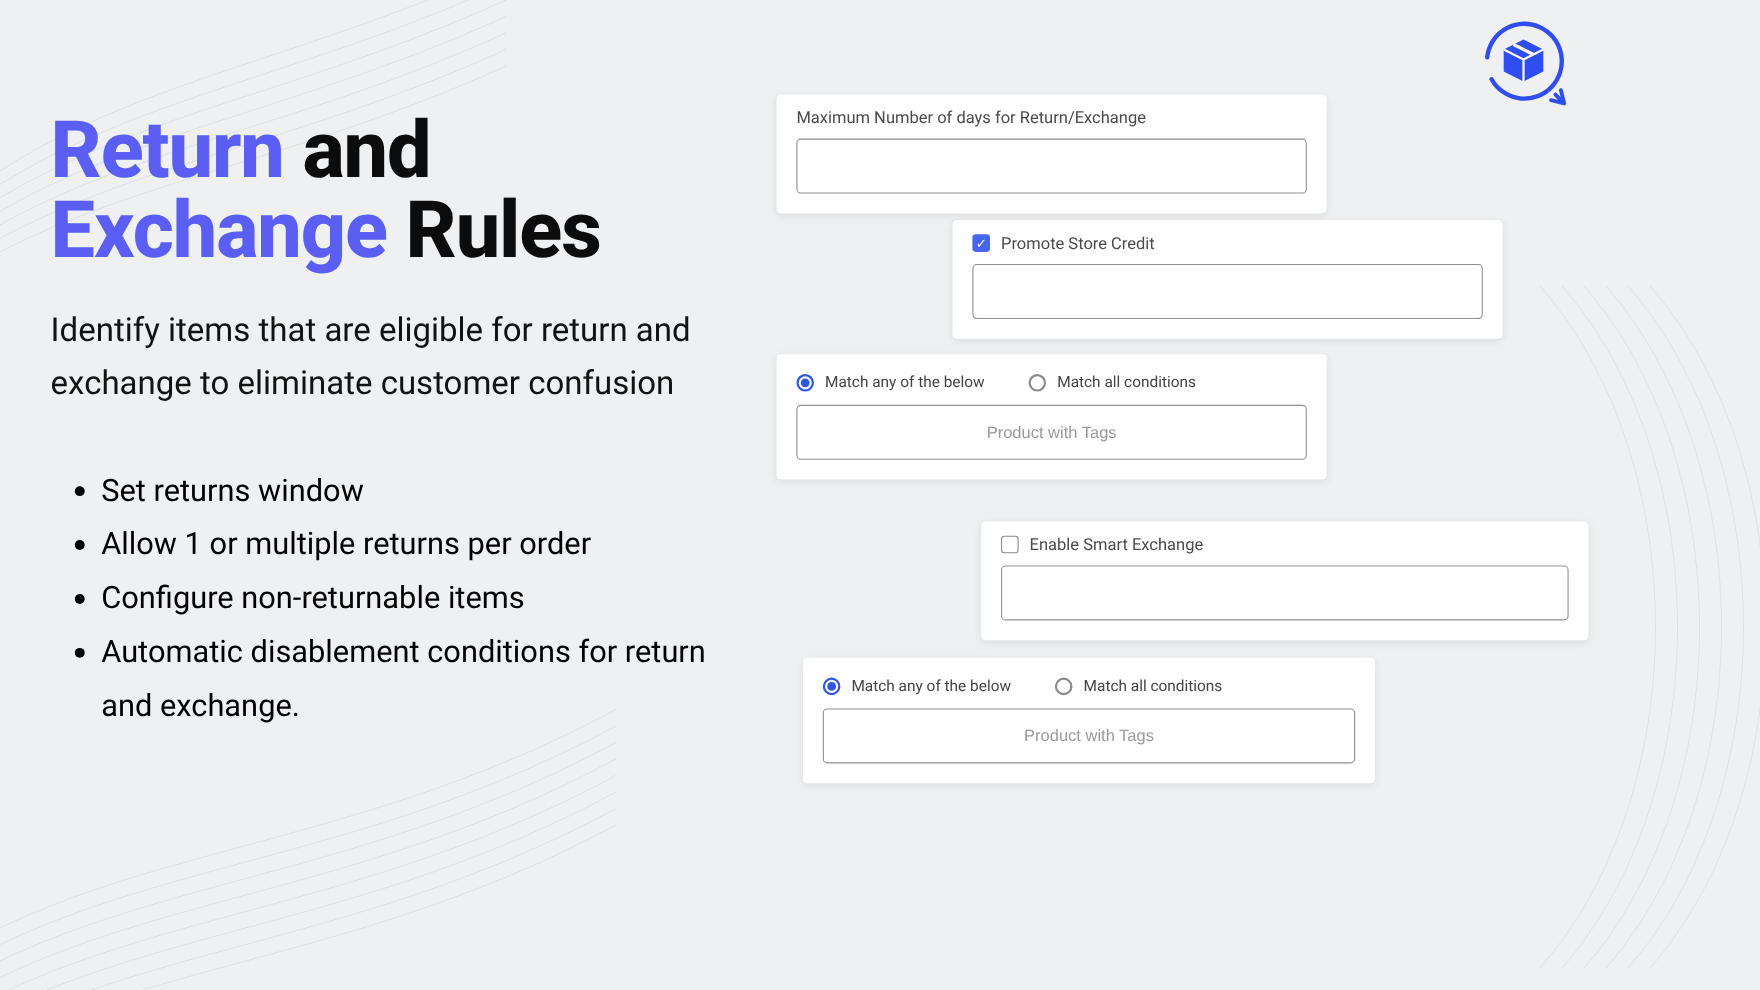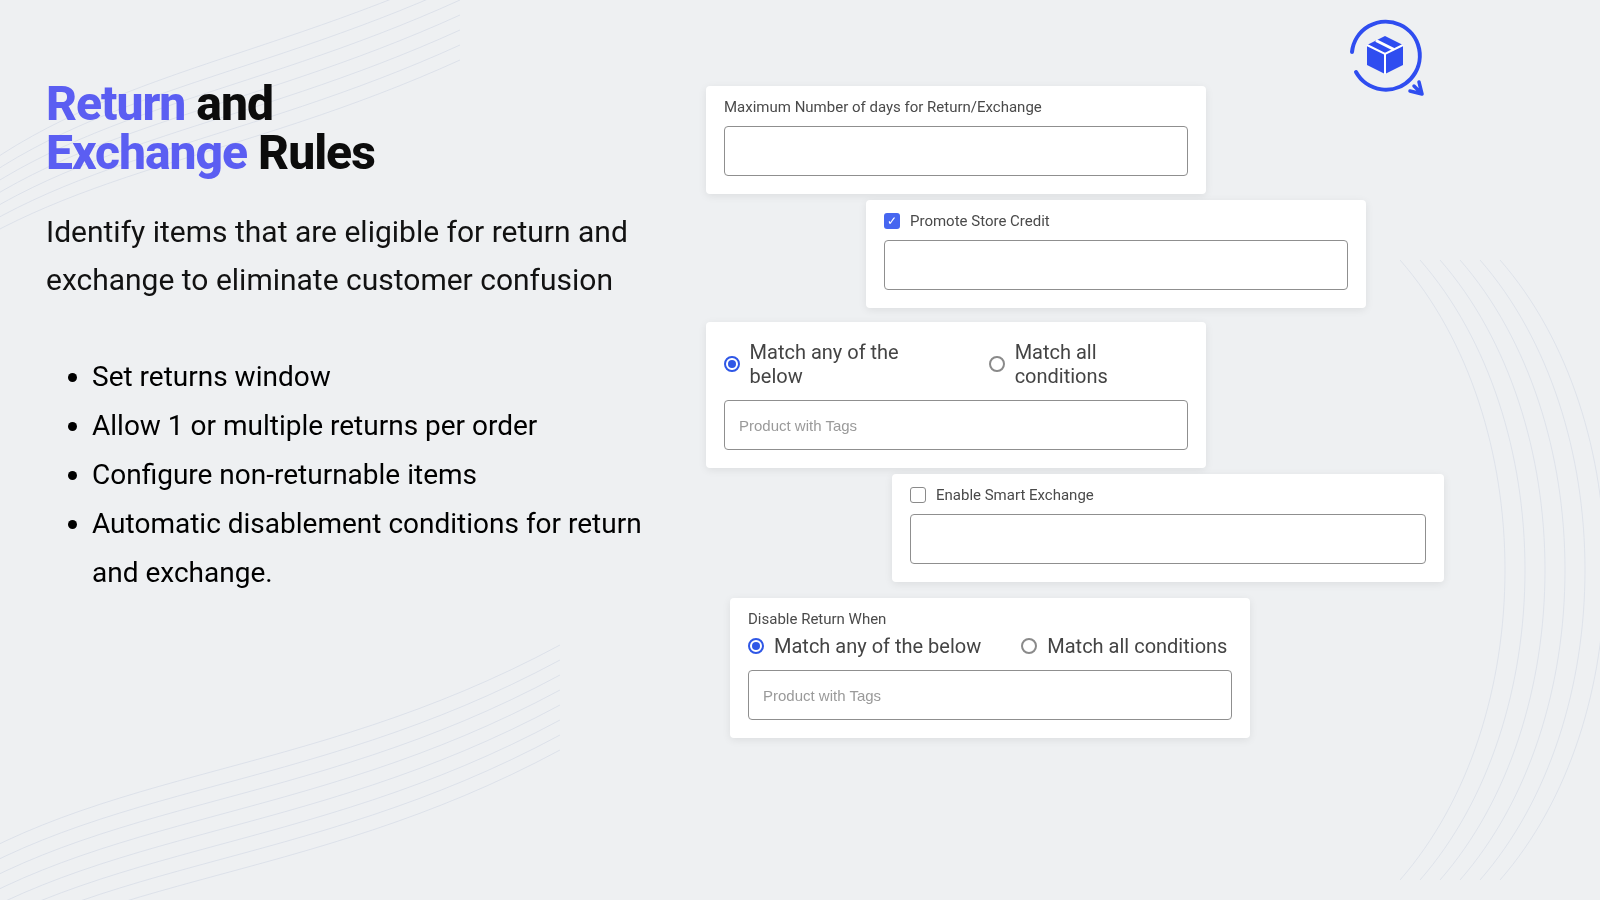--- a/index.html
+++ b/index.html
@@ -14,25 +14,26 @@
   .wave svg { display: block; }
 
   
   .left {
     position: absolute;
     left: 46px;
     top: 80px;
     width: 620px;
   }
   .title {
-    font-size: 48px;
+    font-size: 72px;
     font-weight: 800;
     line-height: 1.02;
     letter-spacing: -1px;
     color: #0c0c0c;
+    margin-top: 20px;
   }
   .title .accent { color: #5b5ef2; }
   .subtitle {
     margin-top: 30px;
     font-size: 30px;
     line-height: 1.6;
     color: #121212;
     font-weight: 400;
   }
   .bullets {
@@ -65,35 +66,36 @@
   }
   .card .field {
     width: 100%;
     height: 50px;
     border: 1px solid #8f8f8f;
     border-radius: 4px;
     padding: 0 14px;
     font-size: 15px;
     color: #444;
     background: #fff;
+    text-align: center;
   }
   .card .field::placeholder { color: #9a9a9a; }
 
   
   .chk {
     width: 16px; height: 16px; border-radius: 3px;
     display: inline-flex; align-items: center; justify-content: center;
     font-size: 12px; line-height: 1;
   }
   .chk.checked { background: #4666f0; color: #fff; }
   .chk.unchecked { border: 1.5px solid #8a8a8a; background: #fff; }
 
   
   .radios { display: flex; gap: 40px; margin: 6px 0 12px 0; align-items: center; }
-  .radio { display: inline-flex; align-items: center; gap: 10px; font-size: 20px; color: #444; }
+  .radio { display: inline-flex; align-items: center; gap: 10px; font-size: 14px; color: #444; }
   .rdot {
     width: 16px; height: 16px; border-radius: 50%;
     border: 2px solid #2f57e6; display: inline-flex; align-items:center; justify-content:center;
   }
   .rdot.on::after { content:""; width:8px; height:8px; border-radius:50%; background:#2f57e6; }
   .rdot.off { border-color: #8a8a8a; }
 
   
   .logo { position: absolute; top: 14px; right: 170px; }
 
@@ -201,21 +203,20 @@
 
 <div class="card" style="left:892px; top:474px; width:552px;">
   <div class="card-label">
     <span class="chk unchecked"></span>
     <span>Enable Smart Exchange</span>
   </div>
   <input class="field" type="text" value="" style="">
 </div>
 
 <div class="card" style="left:730px; top:598px; width:520px;">
-  <div class="card-label" style="margin-bottom:4px;">Disable Return When</div>
   <div class="radios">
     <label class="radio">
       <span class="rdot on"></span>
       <span>Match any of the below</span>
     </label>
     <label class="radio">
       <span class="rdot off"></span>
       <span>Match all conditions</span>
     </label>
   </div>

